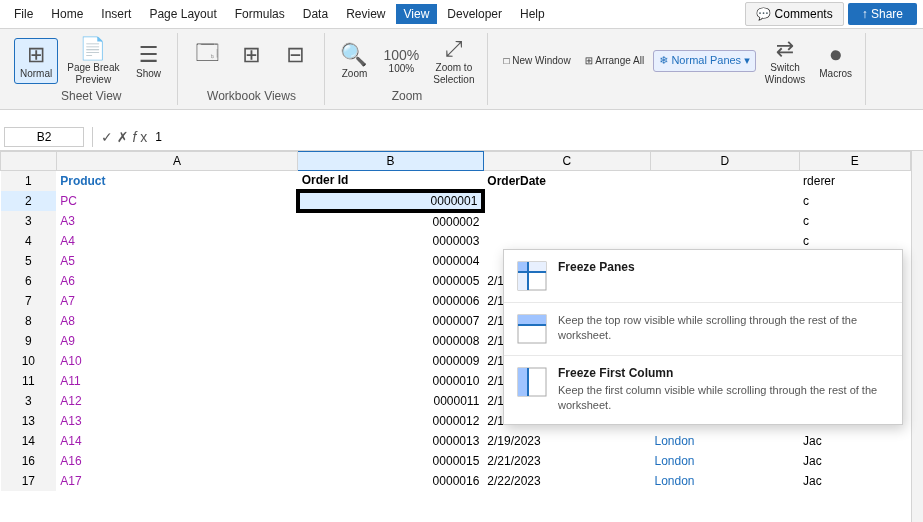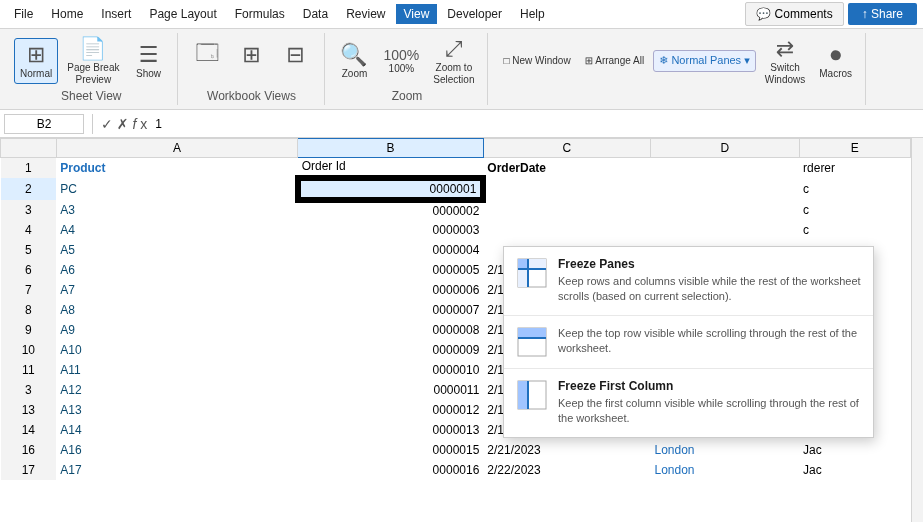--- a/index.html
+++ b/index.html
@@ -20,45 +20,45 @@
     .ribbon-btn .icon { font-size: 22px; color: #555; }
     .ribbon-btn .label { font-size: 10px; color: #333; text-align: center; line-height: 1.2; }
     .ribbon-btn.active-btn { background: #ddeeff; border: 1px solid #1f6fbd; }
 
     
     .top-right { display: flex; align-items: center; gap: 4px; margin-left: auto; }
     .comments-btn { background: #f3f3f3; border: 1px solid #ccc; padding: 4px 10px; font-size: 12px; cursor: pointer; border-radius: 2px; }
     .share-btn { background: #1f6fbd; color: #fff; border: none; padding: 4px 14px; font-size: 12px; cursor: pointer; border-radius: 2px; }
 
     
-    .formula-bar { display: flex; align-items: center; border-bottom: 1px solid #d4d4d4; padding: 2px 4px; background: #fff; height: 28px; gap: 4px; }
+    .formula-bar { display: flex; align-items: center; border-bottom: 1px solid #d4d4d4; padding: 2px 4px; background: #fff; height: 28px; gap: 4px; margin-top: 13px; }
     .cell-ref { width: 80px; border: 1px solid #ccc; padding: 2px 4px; font-size: 12px; text-align: center; }
     .formula-separator { width: 1px; height: 20px; background: #ccc; margin: 0 4px; }
     .formula-icons { display: flex; gap: 4px; color: #555; font-size: 14px; }
     .formula-input { flex: 1; border: none; outline: none; font-size: 12px; padding: 2px 4px; }
 
     table { border-collapse: collapse; }
     .header-row th, .data-row td { border: 1px solid #d4d4d4; }
     .col-header { background: #f3f3f3; font-size: 12px; font-weight: normal; text-align: center; padding: 2px 0; min-width: 30px; }
     .col-header.col-b { background: #ddeeff; border: 1px solid #1f6fbd; }
     .row-header { background: #f3f3f3; font-size: 12px; text-align: center; padding: 2px 4px; width: 30px; }
     .row-header.active { background: #ddeeff; }
     .cell { padding: 1px 4px; font-size: 12px; height: 20px; white-space: nowrap; }
-    .cell.selected { background: #ddeeff; border: 6px solid #000000; }
-    .cell-product { color: #0c4a6e; font-weight: normal; width: 120px; }
+    .cell.selected { background: #ddeeff; border: 4px solid #000000; }
+    .cell-product { color: #a21caf; font-weight: normal; width: 120px; }
     .cell-orderid { text-align: right; width: 90px; }
     .cell-date { width: 80px; }
     .cell-city { width: 70px; color: #1f6fbd; }
     .cell-orderer { width: 60px; }
     .header-product { font-weight: bold; color: #1f6fbd; }
     .header-orderid { font-weight: bold; }
     .header-date { font-weight: bold; }
 
     
-    .dropdown-overlay { position: absolute; top: 108px; left: 503px; width: 371px; background: #fff; border: 1px solid #ccc; box-shadow: 2px 4px 12px rgba(0,0,0,0.2); z-index: 100; }
+    .dropdown-overlay { position: absolute; top: 98px; left: 503px; width: 400px; background: #fff; border: 1px solid #ccc; box-shadow: 2px 4px 12px rgba(0,0,0,0.2); z-index: 100; }
     .dropdown-item { display: flex; align-items: flex-start; padding: 10px 12px; cursor: pointer; gap: 10px; }
     .dropdown-item-icon { width: 32px; height: 32px; flex-shrink: 0; display: flex; align-items: center; justify-content: center; }
     .dropdown-item-text { flex: 1; }
     .dropdown-item-title { font-size: 12px; font-weight: 600; color: #1a1a1a; margin-bottom: 3px; }
     .dropdown-item-desc { font-size: 11px; color: #555; line-height: 1.4; }
     .dropdown-divider { border-top: 1px solid #e8e8e8; }
 
     
     .scroll-bar { width: 12px; background: #f3f3f3; border-left: 1px solid #d4d4d4; }
 
@@ -186,21 +186,21 @@
             <th class="col-header" style="width:30px;"></th>
             <th class="col-header" style="width:130px;">A</th>
             <th class="col-header col-b" style="width:100px;">B</th>
             <th class="col-header" style="width:90px;">C</th>
             <th class="col-header" style="width:80px;">D</th>
             <th class="col-header" style="width:60px;">E</th>
           </tr>
           <tr class="header-row">
             <td class="cell row-header">1</td>
             <td class="cell cell-product header-product">Product</td>
-            <td class="cell header-orderid" style="font-weight:normal;">Order Id</td>
+            <td class="cell header-orderid" style="font-weight:bold;">Order Id</td>
             <td class="cell header-date" style="font-weight:bold;">OrderDate</td>
             <td class="cell"></td>
             <td class="cell">rderer</td>
           </tr>
         </thead>
         <tbody id="spreadsheet-body">
         <tr>
     <td class="cell row-header active">2</td>
     <td class="cell cell-product">PC</td>
     <td class="cell cell-orderid selected">0000001</td>
@@ -334,21 +334,20 @@
           <rect x="2" y="2" width="28" height="28" fill="none" stroke="#aaa" stroke-width="1"></rect>
           <rect x="2" y="2" width="10" height="10" fill="#a0c4ff"></rect>
           <rect x="12" y="2" width="18" height="10" fill="#e8f0fe"></rect>
           <rect x="2" y="12" width="10" height="18" fill="#e8f0fe"></rect>
           <line x1="12" y1="2" x2="12" y2="30" stroke="#1f6fbd" stroke-width="2"></line>
           <line x1="2" y1="12" x2="30" y2="12" stroke="#1f6fbd" stroke-width="2"></line>
         </svg>
       </div>
       <div class="dropdown-item-text">
         <div class="dropdown-item-title">Freeze Panes</div>
-        <div class="dropdown-item-desc">Keep rows and columns visible while the rest of the worksheet scrolls (based on current selection).</div>
       </div>
     </div>
     <div class="dropdown-divider"></div>
     <div class="dropdown-item">
       <div class="dropdown-item-icon">
         <svg width="32" height="32" viewBox="0 0 32 32">
           <rect x="2" y="2" width="28" height="28" fill="none" stroke="#aaa" stroke-width="1"></rect>
           <rect x="2" y="2" width="28" height="10" fill="#a0c4ff"></rect>
           <line x1="2" y1="12" x2="30" y2="12" stroke="#1f6fbd" stroke-width="2"></line>
         </svg>

